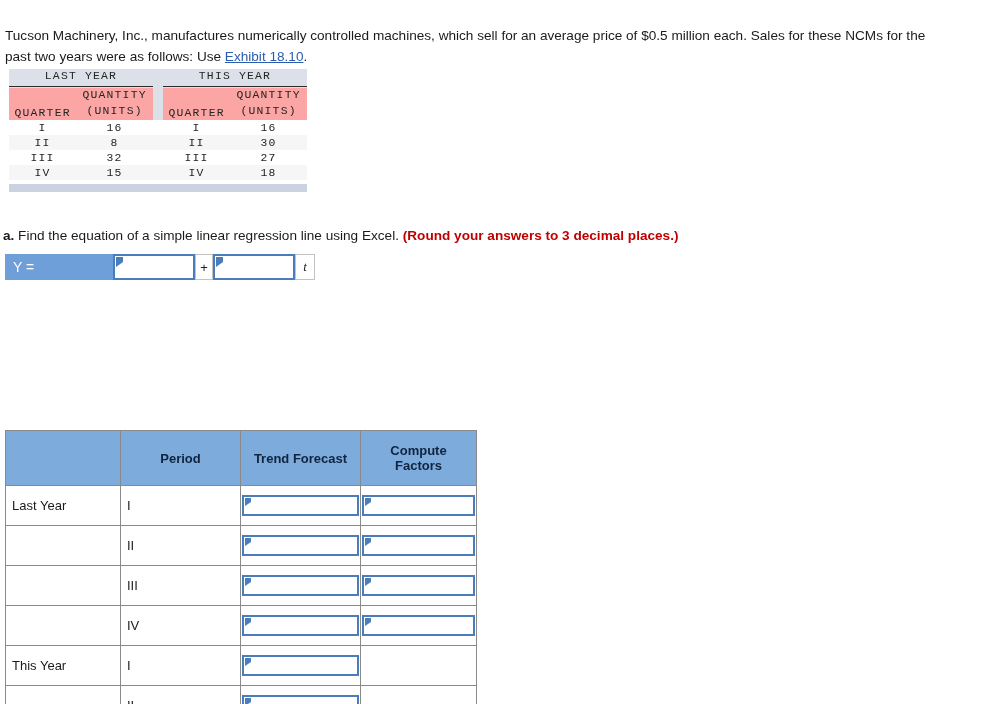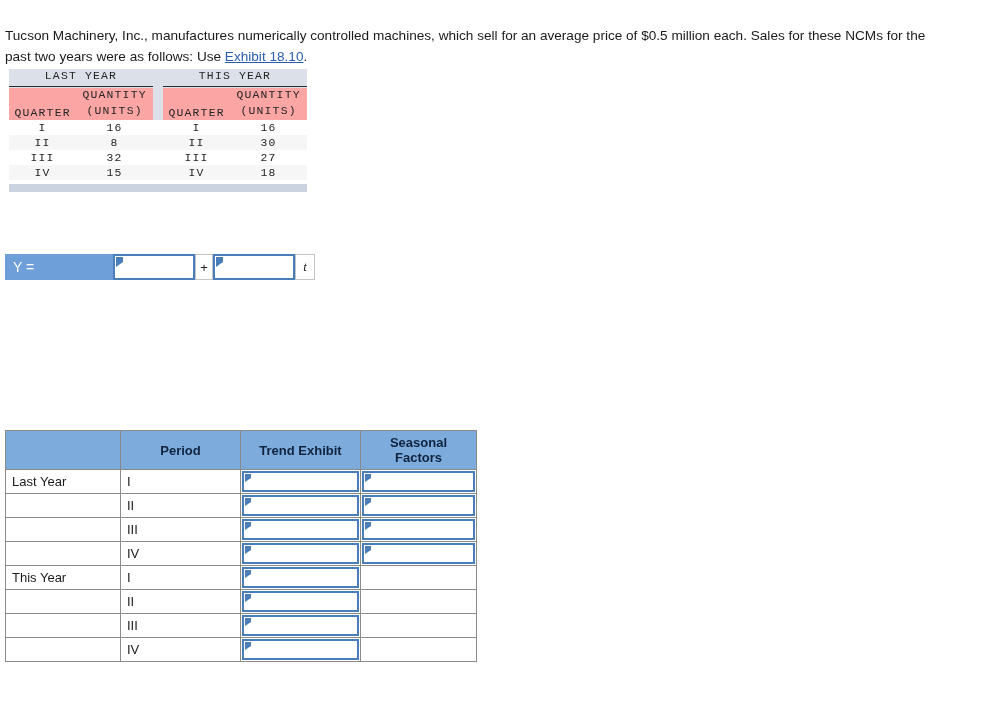--- a/index.html
+++ b/index.html
@@ -165,21 +165,21 @@
     left: 5px;
     top: 430px;
   }
   table.trend {
     border-collapse: collapse;
     font-size: 13px;
     color: #1b1b1b;
   }
   table.trend th, table.trend td {
     border: 1px solid #8a8a8a;
-    padding: 4px;
+    padding: 12px;
     height: 23px;
     vertical-align: middle;
   }
   table.trend th {
     background: #7cabdc;
     color: #10243f;
     font-weight: bold;
     text-align: center;
     height: 22px;
   }
@@ -272,38 +272,39 @@
         <td>15</td>
         <td></td>
         <td>IV</td>
         <td>18</td>
       </tr>
     </tbody>
       </table>
     <div class="sales-foot"></div>
   </div>
 
+  <p class="prompt" id="prompt-a"><span class="lbl">a.</span><span> Find the equation of a simple linear regression line using Excel. </span><span class="note">(Round your answers to 3 decimal places.)</span></p>
 
   <div class="eq-row">
     <div class="eq-cell eq-y">Y =</div>
     <div class="blue-input eq-input-1"></div>
     <div class="eq-cell eq-plus">+</div>
     <div class="blue-input eq-input-2"></div>
     <div class="eq-cell eq-t">t</div>
   </div>
 
 
   <div class="trend-wrap">
     <table class="trend">
       <tbody>
           <tr>
         <th class="col-year blank-head"></th>
         <th class="col-period">Period</th>
-        <th class="col-trend">Trend Exhibit</th>
-        <th class="col-season">Seasonal Factors</th>
+        <th class="col-trend">Trend Forecast</th>
+        <th class="col-season">Compute Factors</th>
       </tr>
 
       <tr>
         <td class="year-cell">Last Year</td>
         <td class="period-cell">I</td>
         <td class="input-cell">
           <div class="blue-input"></div>
         </td>
         <td class="input-cell">
           <div class="blue-input"></div>

